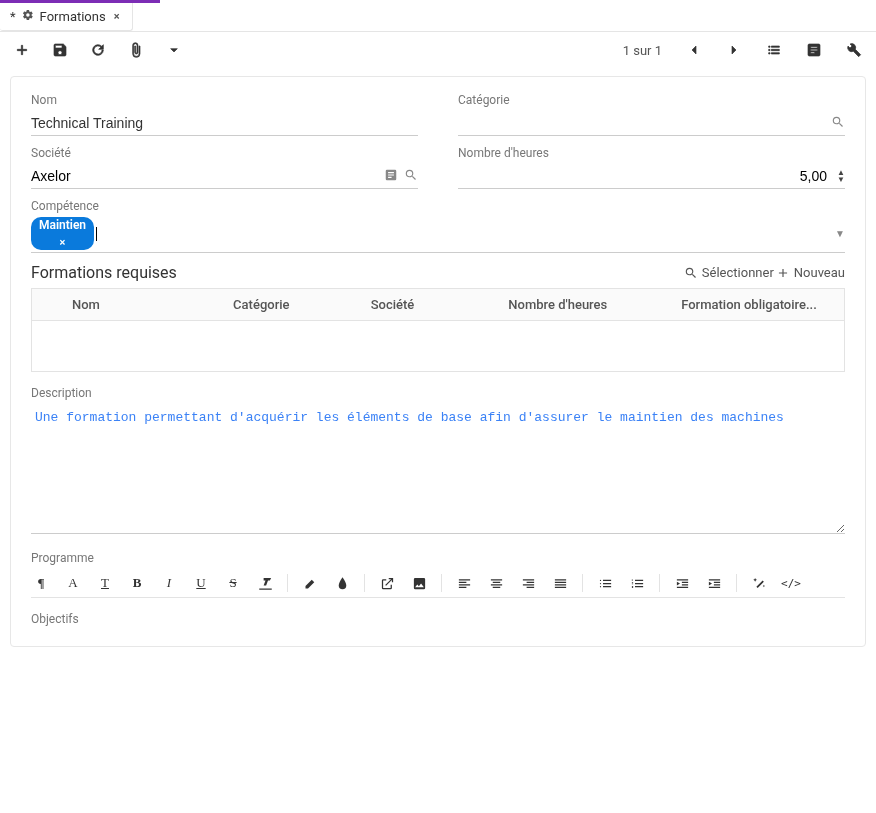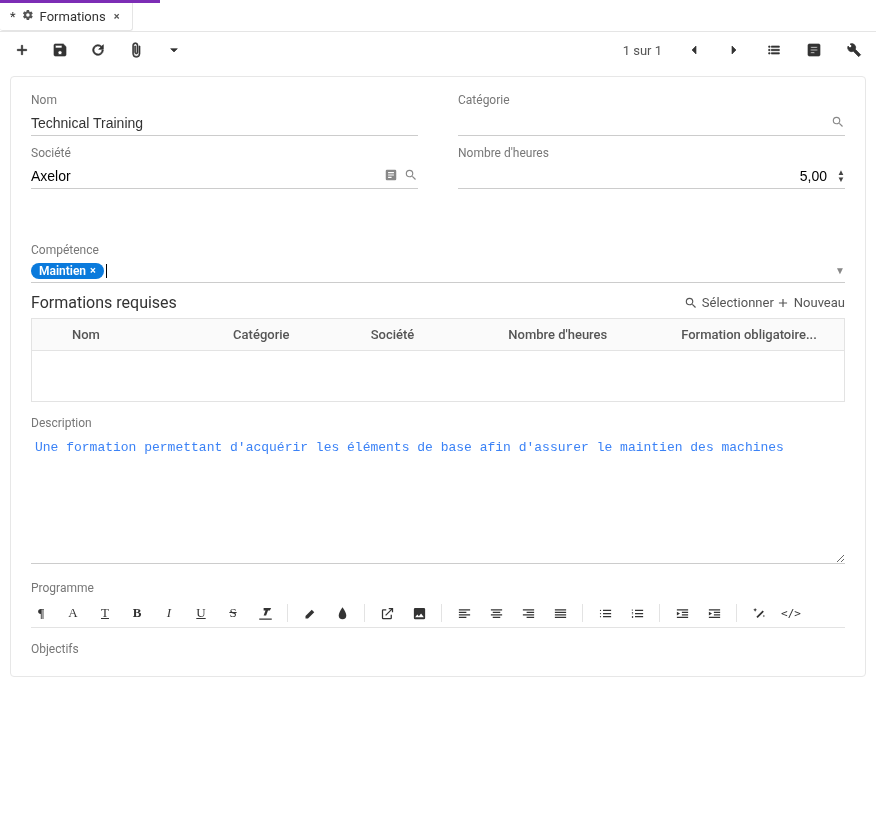--- a/index.html
+++ b/index.html
@@ -23,21 +23,21 @@
   .rel-wrap { position: relative; display: flex; align-items: center; border-bottom: 1px solid #ccc; }
   .rel-wrap input { flex: 1; border: none; padding: 4px 0; font-size: 14px; background: transparent; }
   .rel-icons { display: flex; gap: 6px; color: #888; }
   .rel-icons span { cursor: pointer; font-size: 13px; }
   .num-wrap { position: relative; display: flex; align-items: center; border-bottom: 1px solid #ccc; justify-content: flex-start; }
   .num-wrap input { width: 100%; border: none; padding: 4px 18px 4px 0; font-size: 14px; text-align: right; background: transparent; }
   .spinner { position: absolute; right: 0; display: flex; flex-direction: column; line-height: 7px; font-size: 8px; color: #444; }
   .spinner span { cursor: pointer; }
   .checkbox { width: 18px; height: 18px; border: 1px solid #ccc; background: #fff; cursor: pointer; margin-top: 2px; }
   .tag-field { border-bottom: 1px solid #ccc; display: flex; align-items: center; padding-bottom: 2px; }
-  .chip { background: #0a7adc; color: #fff; border-radius: 10px; padding: 1px 8px; font-size: 12px; font-weight: 600; display: inline-flex; align-items: center; gap: 4px; }
+  .chip { background: #0a7adc; color: #fff; border-radius: 10px; padding: 1px 8px; font-size: 12px; font-weight: 600; display: inline-flex; align-items: center; gap: 4px; flex-direction: column; }
   .chip .x { cursor: pointer; font-size: 11px; }
   .tag-field input { flex: 1; border: none; background: transparent; padding: 2px 4px; }
   .tag-caret { color: #888; font-size: 10px; cursor: pointer; }
   .section-header { display: flex; align-items: center; justify-content: space-between; margin: 4px 0 6px 0; }
   .section-title { font-size: 16px; color: #333; }
   .section-actions { display: flex; gap: 2px; color: #555; text-align: right; }
   .section-actions .act { display: inline-flex; align-items: center; gap: 4px; cursor: pointer; }
   .grid { border: 1px solid #e3e3e3; }
   .grid-header { display: flex; background: #fafafa; border-bottom: 1px solid #e3e3e3; }
   .grid-header .cell { padding: 8px 10px; color: #555; font-weight: 500; }
@@ -180,21 +180,21 @@
         <input value="5,00" style="">
         <div class="spinner">
             <span>▲</span>
             <span>▼</span>
           </div>
       </div>
     </div>
   </div>
 
   <div class="row">
-    <div class="col" style="flex:1;margin-top:44px;">
+    <div class="col" style="flex:1;">
       <span class="field-label">Compétence</span>
       <div class="tag-field">
         <span class="chip">
           <span>Maintien</span>
           <span class="x">×</span>
         </span>
         <span class="cursor-mark"></span>
         <input style="">
         <span class="tag-caret">▼</span>
       </div>

